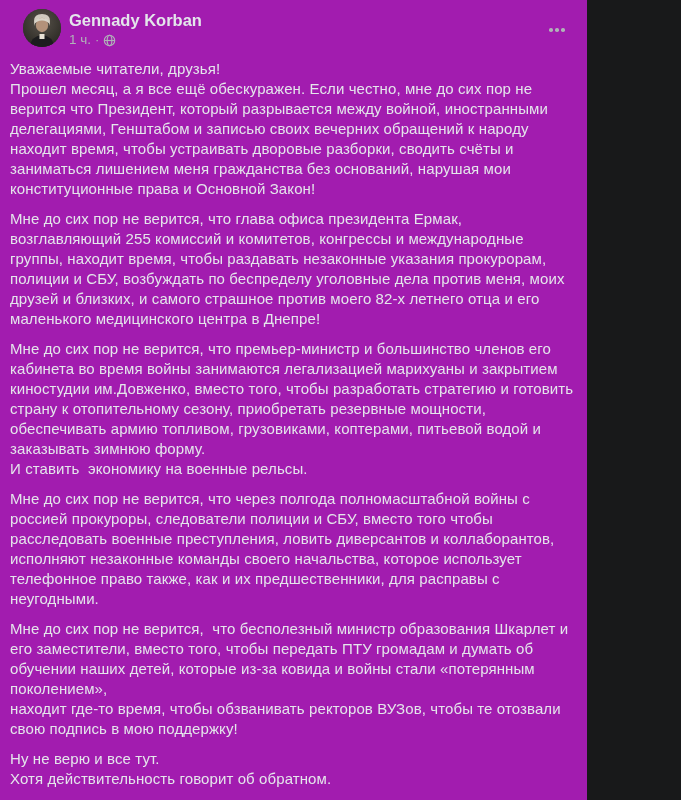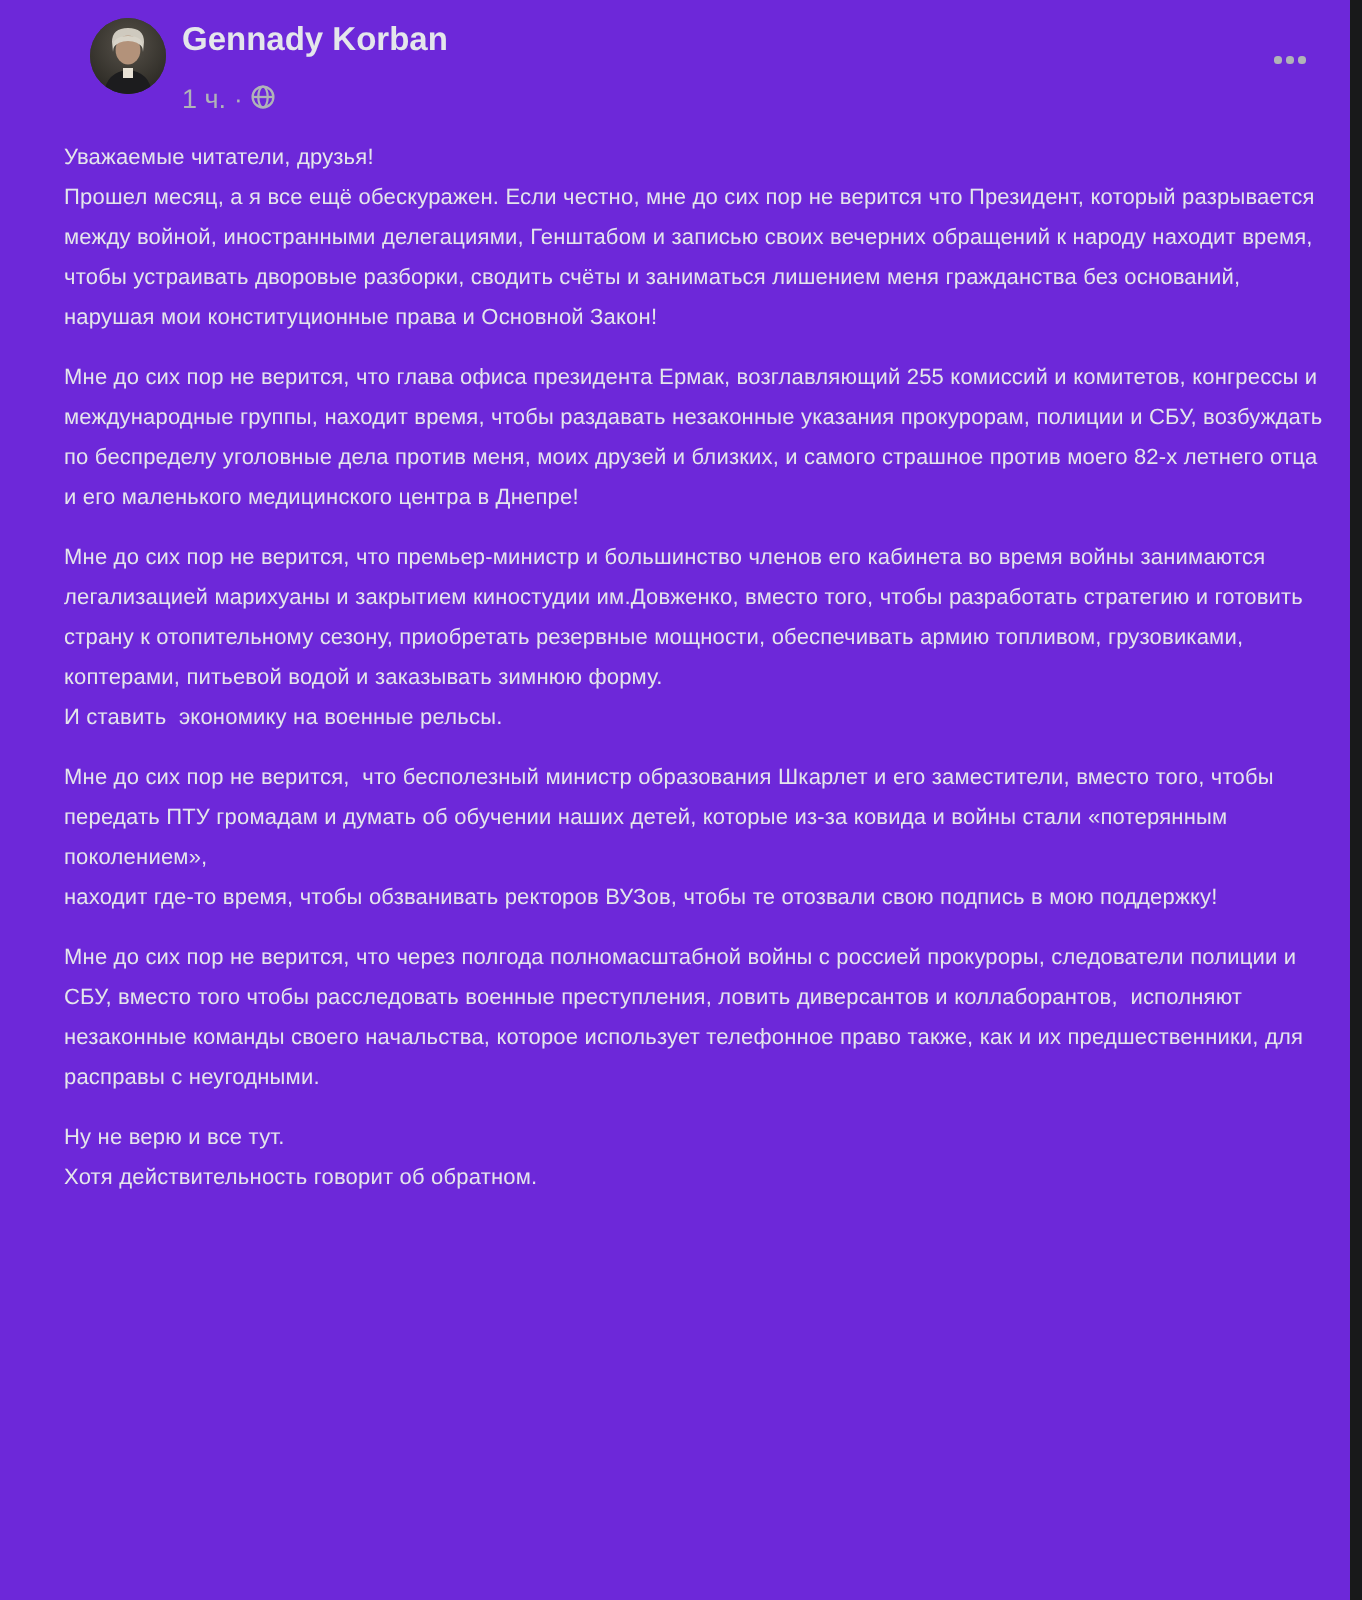--- a/index.html
+++ b/index.html
@@ -3,25 +3,24 @@
 <meta charset="utf-8">
 <style>
   * { margin: 0; padding: 0; box-sizing: border-box; }
   html, body { background: #18191a; }
   body {
     width: 681px; height: 800px;
     font-family: "Liberation Sans", "DejaVu Sans", sans-serif;
     overflow: hidden;
   }
   .post {
-    width: 675px; height: 800px;
-    background: #6d28d9;
+    width: 587px; height: 800px;
+    background: #a21caf;
     color: #e4e6eb;
     position: relative;
-    padding-left: 22px;
   }
   .post-header {
     display: flex;
     align-items: flex-start;
     padding: 9px 16px 4px 23px;
     position: relative;
   }
   .avatar {
     width: 38px; height: 38px;
     border-radius: 50%;
@@ -34,23 +33,23 @@
   .header-text { margin-left: 8px; padding-top: 1px; }
   .author {
     font-size: 16.5px;
     font-weight: bold;
     color: #e4e6eb;
     line-height: 21px;
     cursor: pointer;
   }
   .meta {
     display: flex;
-    align-items: flex-start;
+    align-items: center;
     gap: 4px;
-    margin-top: 10px;
+    margin-top: 0;
     font-size: 13.5px;
     color: #b0b3b8;
     line-height: 17px;
   }
   .meta .sep { font-size: 13px; }
   .globe-icon { display: inline-flex; margin-top: 1px; }
   .more-btn {
     position: absolute;
     right: 18px; top: 22px;
     display: flex;
@@ -61,21 +60,21 @@
     align-items: center;
   }
   .more-btn i {
     width: 3.6px; height: 3.6px;
     border-radius: 50%;
     background: #b0b3b8;
     display: block;
   }
   .post-body {
     padding: 7px 12px 0 10px;
-    font-size: 11px;
+    font-size: 15px;
     line-height: 20px;
     color: #e4e6eb;
     letter-spacing: 0.1px;
   }
   .post-body p {
     white-space: pre-wrap;
     margin: 0 0 10px 0;
   }
   .post-body p:last-child { margin-bottom: 16px; }
 </style>
@@ -121,20 +120,20 @@
         <i></i>
     </div>
   </div>
 
   <div class="post-body">
     <p>Уважаемые читатели, друзья!
 Прошел месяц, а я все ещё обескуражен. Если честно, мне до сих пор не верится что Президент, который разрывается между войной, иностранными делегациями, Генштабом и записью своих вечерних обращений к народу находит время, чтобы устраивать дворовые разборки, сводить счёты и заниматься лишением меня гражданства без оснований, нарушая мои конституционные права и Основной Закон!</p>
     <p>Мне до сих пор не верится, что глава офиса президента Ермак, возглавляющий 255 комиссий и комитетов, конгрессы и международные группы, находит время, чтобы раздавать незаконные указания прокурорам, полиции и СБУ, возбуждать по беспределу уголовные дела против меня, моих друзей и близких, и самого страшное против моего 82-х летнего отца и его маленького медицинского центра в Днепре!</p>
     <p>Мне до сих пор не верится, что премьер-министр и большинство членов его кабинета во время войны занимаются легализацией марихуаны и закрытием киностудии им.Довженко, вместо того, чтобы разработать стратегию и готовить страну к отопительному сезону, приобретать резервные мощности, обеспечивать армию топливом, грузовиками, коптерами, питьевой водой и заказывать зимнюю форму.
 И ставить  экономику на военные рельсы.</p>
+    <p>Мне до сих пор не верится, что через полгода полномасштабной войны с россией прокуроры, следователи полиции и СБУ, вместо того чтобы расследовать военные преступления, ловить диверсантов и коллаборантов,  исполняют незаконные команды своего начальства, которое использует телефонное право также, как и их предшественники, для расправы с неугодными.</p>
     <p>Мне до сих пор не верится,  что бесполезный министр образования Шкарлет и его заместители, вместо того, чтобы передать ПТУ громадам и думать об обучении наших детей, которые из-за ковида и войны стали «потерянным поколением»,
 находит где-то время, чтобы обзванивать ректоров ВУЗов, чтобы те отозвали свою подпись в мою поддержку!</p>
-    <p>Мне до сих пор не верится, что через полгода полномасштабной войны с россией прокуроры, следователи полиции и СБУ, вместо того чтобы расследовать военные преступления, ловить диверсантов и коллаборантов,  исполняют незаконные команды своего начальства, которое использует телефонное право также, как и их предшественники, для расправы с неугодными.</p>
     <p>Ну не верю и все тут.
 Хотя действительность говорит об обратном.</p>
   </div>
 
 </div>
 
 </body></html>

